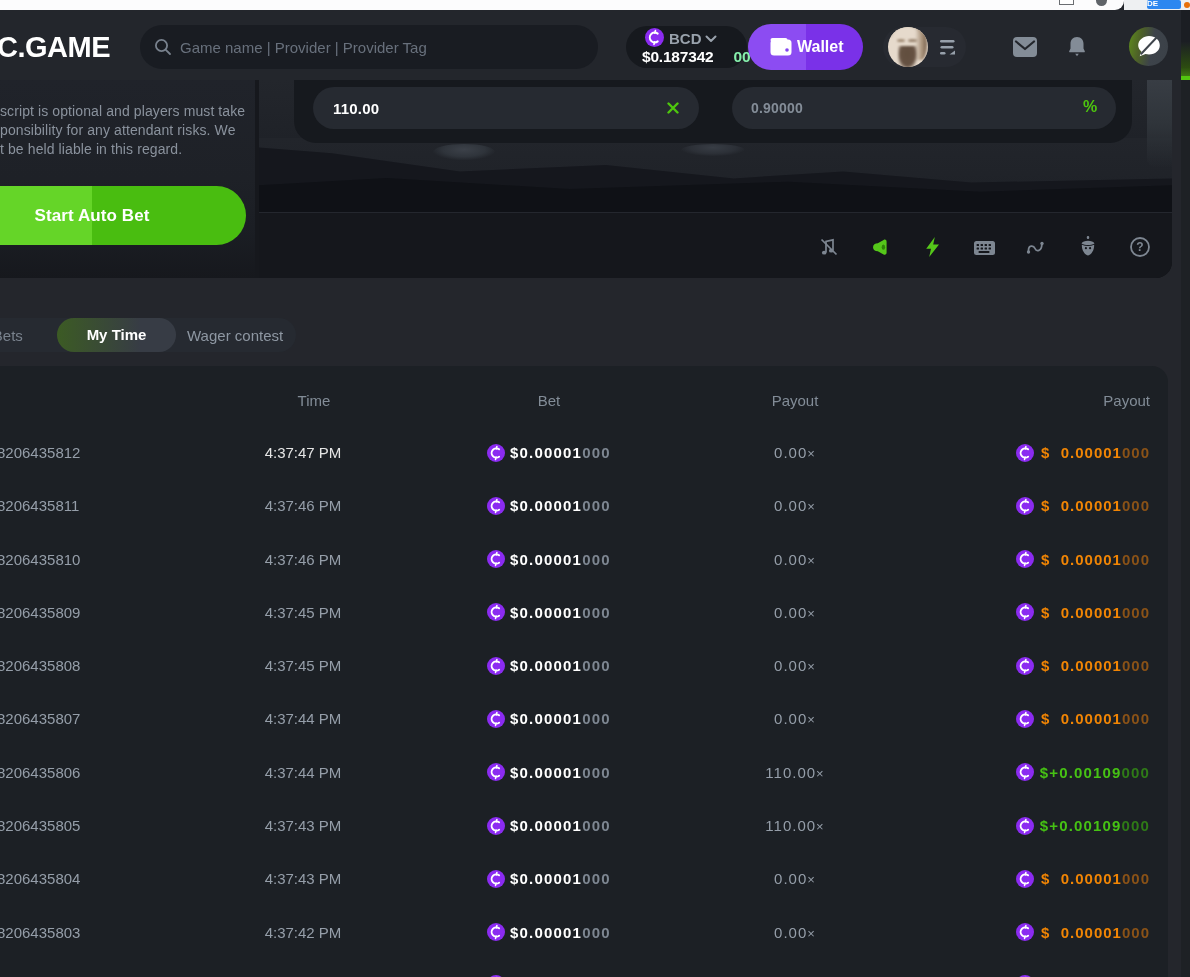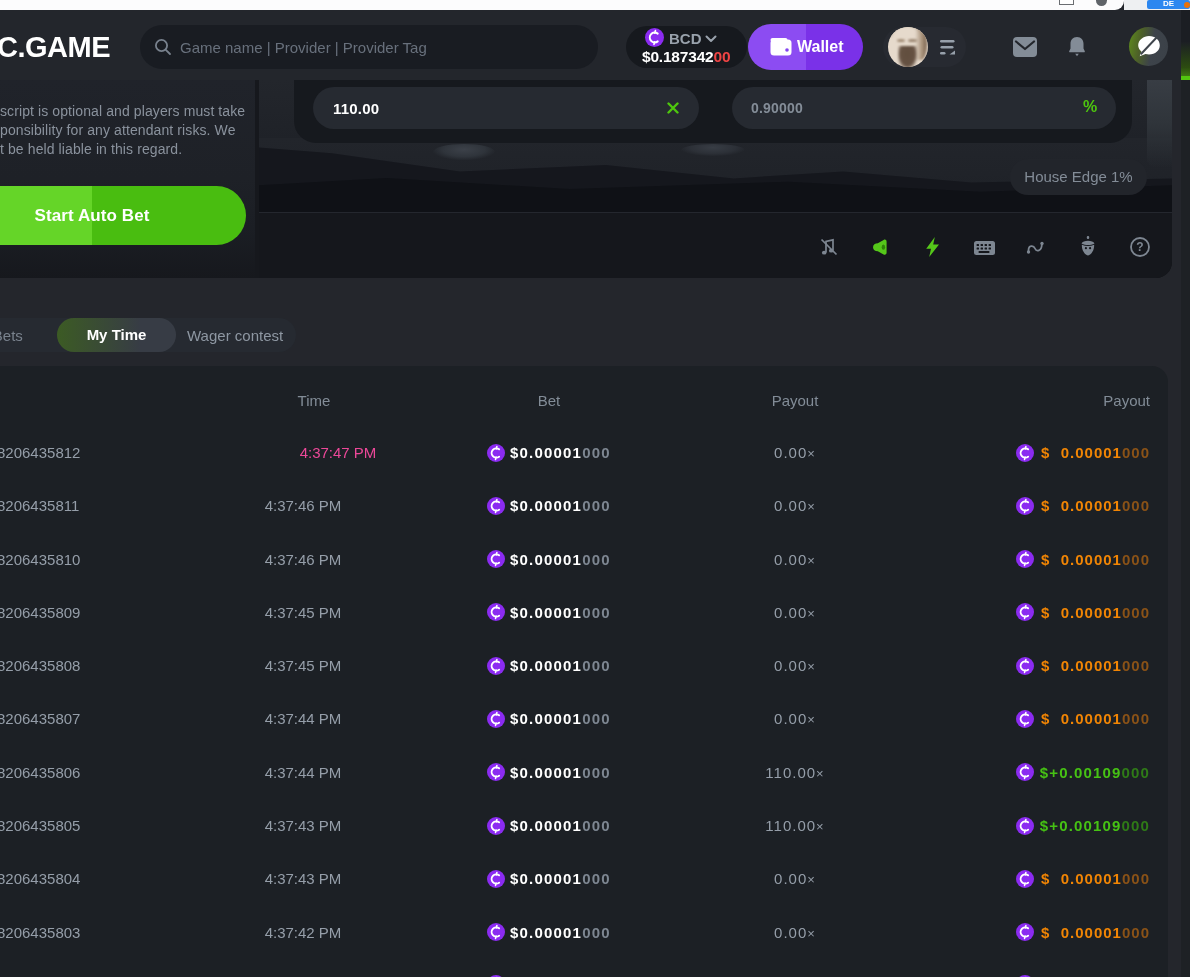--- a/index.html
+++ b/index.html
@@ -8,21 +8,21 @@
   .abs { position:absolute; }
 </style>
 </head>
 <body>
 
 <div class="abs" style="left:0;top:0;width:1190px;height:13px;background:#23262c;"></div>
 <div class="abs" style="left:1124px;top:0;width:66px;height:12px;background:#eef0f2;"></div>
 <div class="abs" style="left:0;top:0;width:1124px;height:10px;background:#fcfcfd;border-radius:0 0 9px 0;"></div>
 <div class="abs" style="left:1059px;top:0;width:15px;height:5px;border:1.5px solid #6a6d71;border-top:none;background:#fff;"></div>
 <div class="abs" style="left:1096px;top:0;width:11px;height:6px;background:#5f6368;border-radius:0 0 6px 6px;"></div>
-<div class="abs" style="left:1147px;top:0;width:43px;height:9px;background:#2c87f0;border-radius:2px;color:#fff;font-size:8px;font-weight:bold;text-align:center;line-height:8px;">DE</div>
+<div class="abs" style="left:1147px;top:0;width:34px;height:9px;background:#2c87f0;border-radius:2px;color:#fff;font-size:8px;font-weight:bold;text-align:left;line-height:8px;">DE</div>
 <div class="abs" style="left:1184px;top:2px;width:6px;height:6px;background:#e8710a;border-radius:50%;"></div>
 
 <div id="navbar" class="abs" style="left:0;top:10px;width:1190px;height:70px;background:#23262c;"></div>
 
 <div class="abs" style="left:-3px;top:33px;font-size:29px;font-weight:900;color:#fff;letter-spacing:-0.5px;line-height:28px;">C.GAME</div>
 
 <div class="abs" style="left:140px;top:25px;width:458px;height:44px;background:#191c22;border-radius:22px;"></div>
 <svg class="abs" style="left:153px;top:37px;" width="20" height="20" viewBox="0 0 20 20">
     <circle cx="8.5" cy="8.5" r="5.6" fill="none" stroke="#79828e" stroke-width="1.8"></circle>
     <line x1="12.8" y1="12.8" x2="17" y2="17" stroke="#79828e" stroke-width="1.8" stroke-linecap="round"></line>
@@ -33,21 +33,21 @@
 <svg class="abs" style="left:645px;top:28px;" width="19" height="19" viewBox="0 0 19 19">
     <circle cx="9.5" cy="9.5" r="9.5" fill="#8b2bf1"></circle>
     <path d="M12.7 5.6 A4.9 4.9 0 1 0 12.7 13.4" stroke="#fff" stroke-width="2" fill="none" stroke-linecap="round"></path>
     <line x1="10.4" y1="2.6" x2="9.8" y2="5.2" stroke="#fff" stroke-width="1.6" stroke-linecap="round"></line>
     <line x1="9.6" y1="13.8" x2="9" y2="16.4" stroke="#fff" stroke-width="1.6" stroke-linecap="round"></line>
   </svg>
 <div class="abs" style="left:669px;top:30px;font-size:15px;font-weight:bold;color:#99a2ac;">BCD</div>
 <svg class="abs" style="left:705px;top:35px;" width="12" height="8" viewBox="0 0 12 8">
     <path d="M1.5 1.5 L6 6 L10.5 1.5" stroke="#99a2ac" stroke-width="2" fill="none" stroke-linecap="round" stroke-linejoin="round"></path>
   </svg>
-<div class="abs" style="left:642px;top:48px;font-size:15.5px;font-weight:bold;color:#fff;letter-spacing:-0.2px;">$0.187342<span style="color:#ef4444;">00</span></div>
+<div class="abs" style="left:642px;top:48px;font-size:15.5px;font-weight:bold;color:#fff;letter-spacing:-0.2px;">$0.187342<span style="color:#86efac;margin-left:20px;">00</span></div>
 
 <div class="abs" style="left:748px;top:24px;width:115px;height:46px;border-radius:23px;background:linear-gradient(90deg,#8c4cf2 0%,#8c4cf2 50%,#7a31e8 50%,#7a31e8 100%);"></div>
 <svg class="abs" style="left:770px;top:38px;" width="22" height="18" viewBox="0 0 22 18">
     <rect x="0.5" y="1.5" width="21" height="16" rx="3.5" fill="#fff"></rect>
     <rect x="0.5" y="0" width="17" height="4" rx="2" fill="#fff"></rect>
     <circle cx="17" cy="12" r="1.8" fill="#8445ef"></circle>
   </svg>
 <div class="abs" style="left:797px;top:38px;font-size:16px;font-weight:bold;color:#fff;">Wallet</div>
 
 <div class="abs" style="left:883px;top:27px;width:83px;height:40px;background:#272a31;border-radius:20px;"></div>
@@ -100,21 +100,20 @@
   <div class="abs" style="left:35px;top:0;width:838px;height:63px;background:#16191e;border-radius:0 0 22px 22px;"></div>
   <div class="abs" style="left:54px;top:7px;width:386px;height:42px;background:#262a31;border-radius:21px;"></div>
   <div class="abs" style="left:74px;top:20px;font-size:15px;font-weight:bold;color:#fff;letter-spacing:0.2px;">110.00</div>
   <svg class="abs" style="left:408px;top:22px;" width="12" height="12" viewBox="0 0 12 12">
       <path d="M1.5 1.5 L10.5 10.5 M10.5 1.5 L1.5 10.5" stroke="#4ec60e" stroke-width="2.4" stroke-linecap="round"></path>
     </svg>
   <div class="abs" style="left:473px;top:7px;width:384px;height:42px;background:#262a31;border-radius:21px;"></div>
   <div class="abs" style="left:492px;top:20px;font-size:14px;font-weight:bold;color:#848d98;letter-spacing:0.2px;">0.90000</div>
   <div class="abs" style="left:824px;top:18px;font-size:16px;font-weight:bold;color:#4ec60e;">%</div>
 
-  <div class="abs" style="left:751px;top:79px;width:137px;height:36px;background:#22252b;border-radius:18px;color:#838c97;font-size:15px;text-align:center;line-height:36px;">House Edge 1%</div>
 
   <div class="abs" style="left:0;top:132px;width:913px;height:66px;background:#15171c;border-top:1px solid #24272e;"></div>
 
   <svg class="abs" style="left:559px;top:156px;" width="22" height="22" viewBox="0 0 22 22">
       <path d="M8 16.5 V5.5 L15 3.8 V14.5" stroke="#7d8691" stroke-width="1.7" fill="none"></path>
       <ellipse cx="6.2" cy="16.7" rx="2.3" ry="1.9" fill="#7d8691"></ellipse>
       <ellipse cx="13.2" cy="14.7" rx="2.3" ry="1.9" fill="#7d8691"></ellipse>
       <line x1="3.5" y1="3.5" x2="18.5" y2="18.5" stroke="#7d8691" stroke-width="1.7"></line>
     </svg>
   <svg class="abs" style="left:611px;top:156px;" width="22" height="22" viewBox="0 0 22 22">
@@ -162,21 +161,21 @@
 <div class="abs" style="left:187px;top:327px;font-size:15px;color:#8e97a2;">Wager contest</div>
 
 <div id="tbl" class="abs" style="left:-20px;top:366px;width:1188px;height:611px;background:#1c2025;border-radius:16px 16px 0 0;"></div>
 
 <div class="abs" style="left:0;top:392px;width:606px;text-align:center;font-size:15px;color:#828c97;padding-left:22px;">Time</div>
 <div class="abs" style="left:246px;top:392px;width:606px;text-align:center;font-size:15px;color:#828c97;">Bet</div>
 <div class="abs" style="left:492px;top:392px;width:606px;text-align:center;font-size:15px;color:#828c97;">Payout</div>
 <div class="abs" style="left:950px;top:392px;width:200px;text-align:right;font-size:15px;color:#828c97;">Payout</div>
 
 <div class="abs" style="left:-3px;top:444px;font-size:15px;color:#959ea9;">8206435812</div>
-<div class="abs" style="left:0;top:444px;width:606px;text-align:center;font-size:15px;color:#ec4899;margin-left:35px;">4:37:47 PM</div>
+<div class="abs" style="left:0;top:444px;width:606px;text-align:center;font-size:15px;color:#e5e5e5;">4:37:47 PM</div>
 <svg class="abs" style="left:487px;top:444px;" width="18" height="18" viewBox="0 0 18 18">
     <circle cx="9" cy="9" r="9" fill="#8b2bf1"></circle>
     <path d="M12.1 5.3 A4.65 4.65 0 1 0 12.1 12.7" stroke="#fff" stroke-width="1.9" fill="none" stroke-linecap="round"></path>
     <line x1="9.9" y1="2.4" x2="9.3" y2="4.9" stroke="#fff" stroke-width="1.5" stroke-linecap="round"></line>
     <line x1="9.1" y1="13.1" x2="8.5" y2="15.6" stroke="#fff" stroke-width="1.5" stroke-linecap="round"></line>
   </svg>
 <div class="abs" style="left:510px;top:444px;font-size:15px;font-weight:bold;color:#fff;letter-spacing:1.2px;">$0.00001<span style="color:#7d8691;">000</span></div>
 <div class="abs" style="left:492px;top:444px;width:606px;text-align:center;font-size:15px;color:#959ea9;letter-spacing:1px;">0.00<span style="font-size:13px;">×</span></div>
 <svg class="abs" style="left:1016px;top:444px;" width="18" height="18" viewBox="0 0 18 18">
     <circle cx="9" cy="9" r="9" fill="#8b2bf1"></circle>

